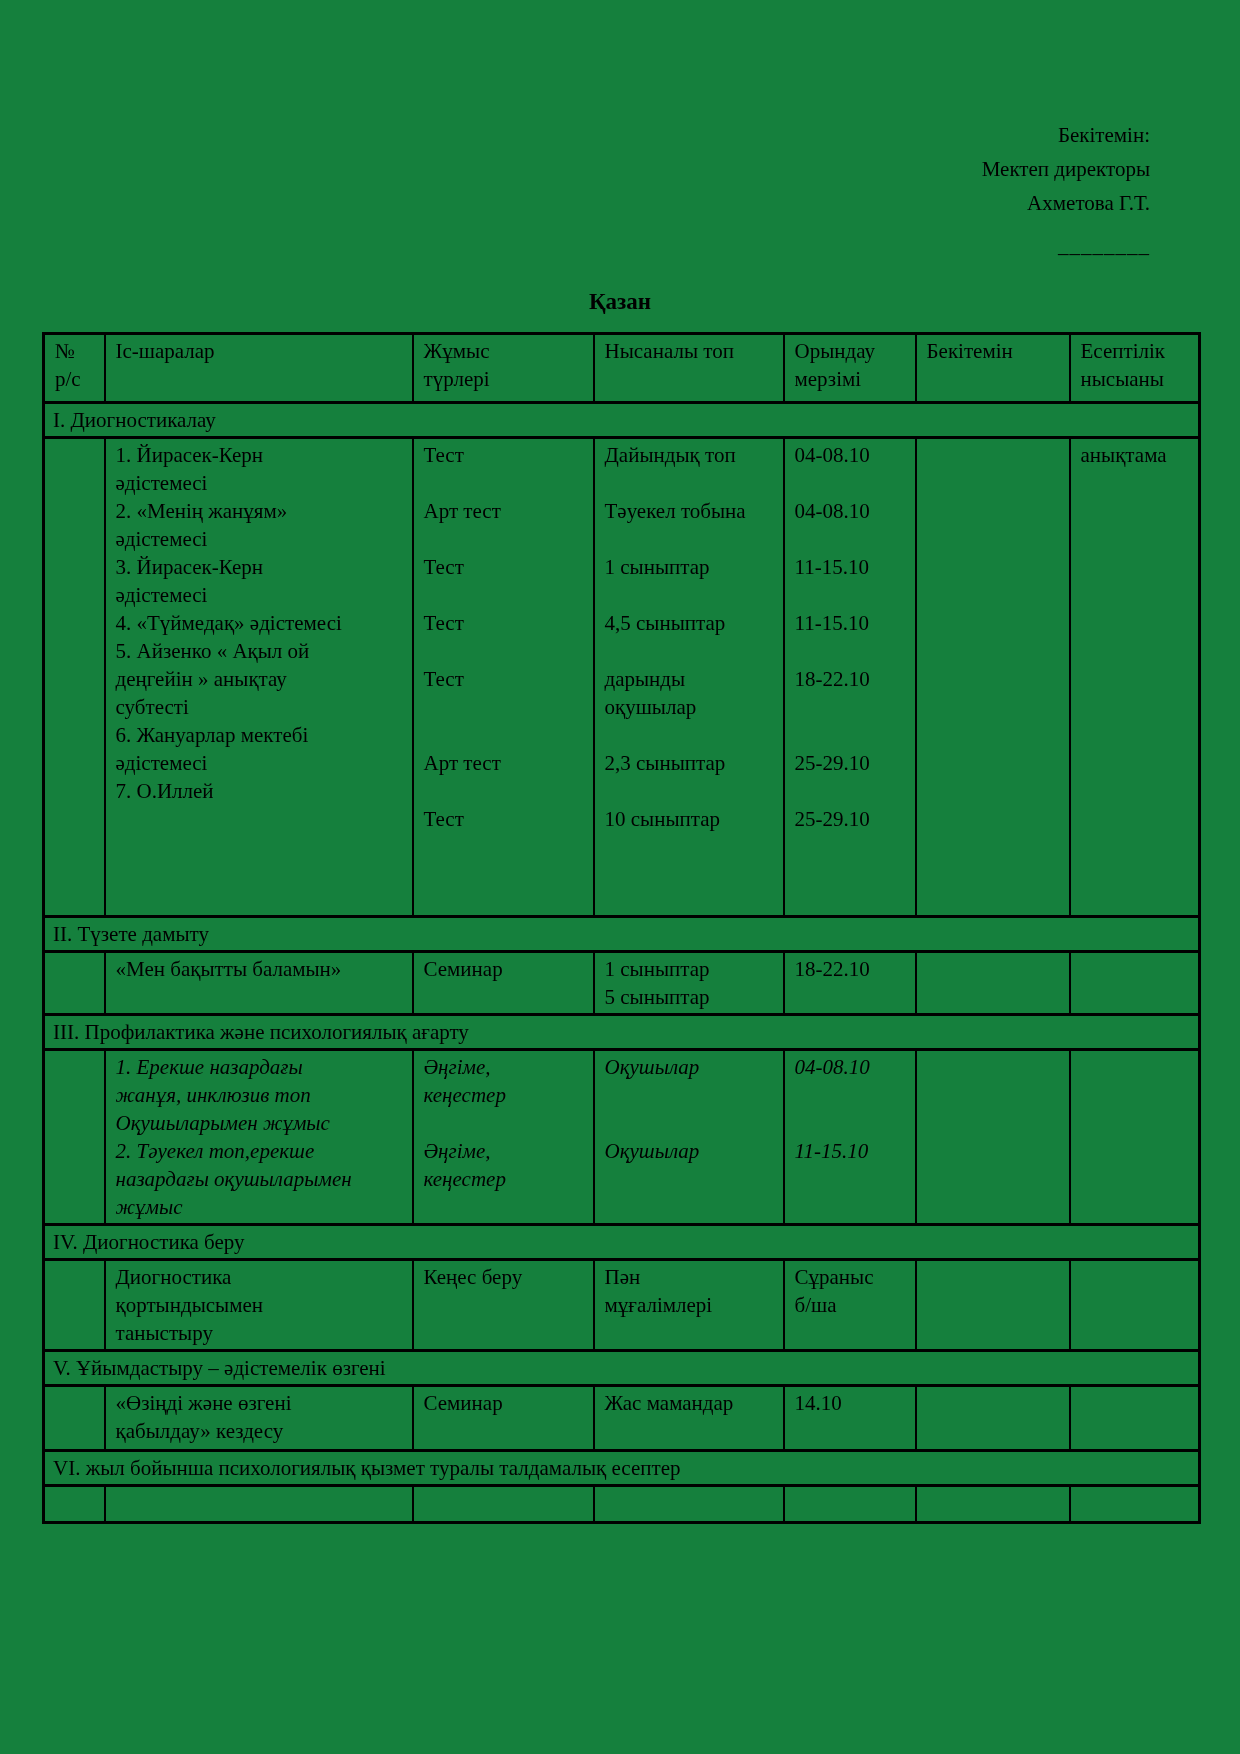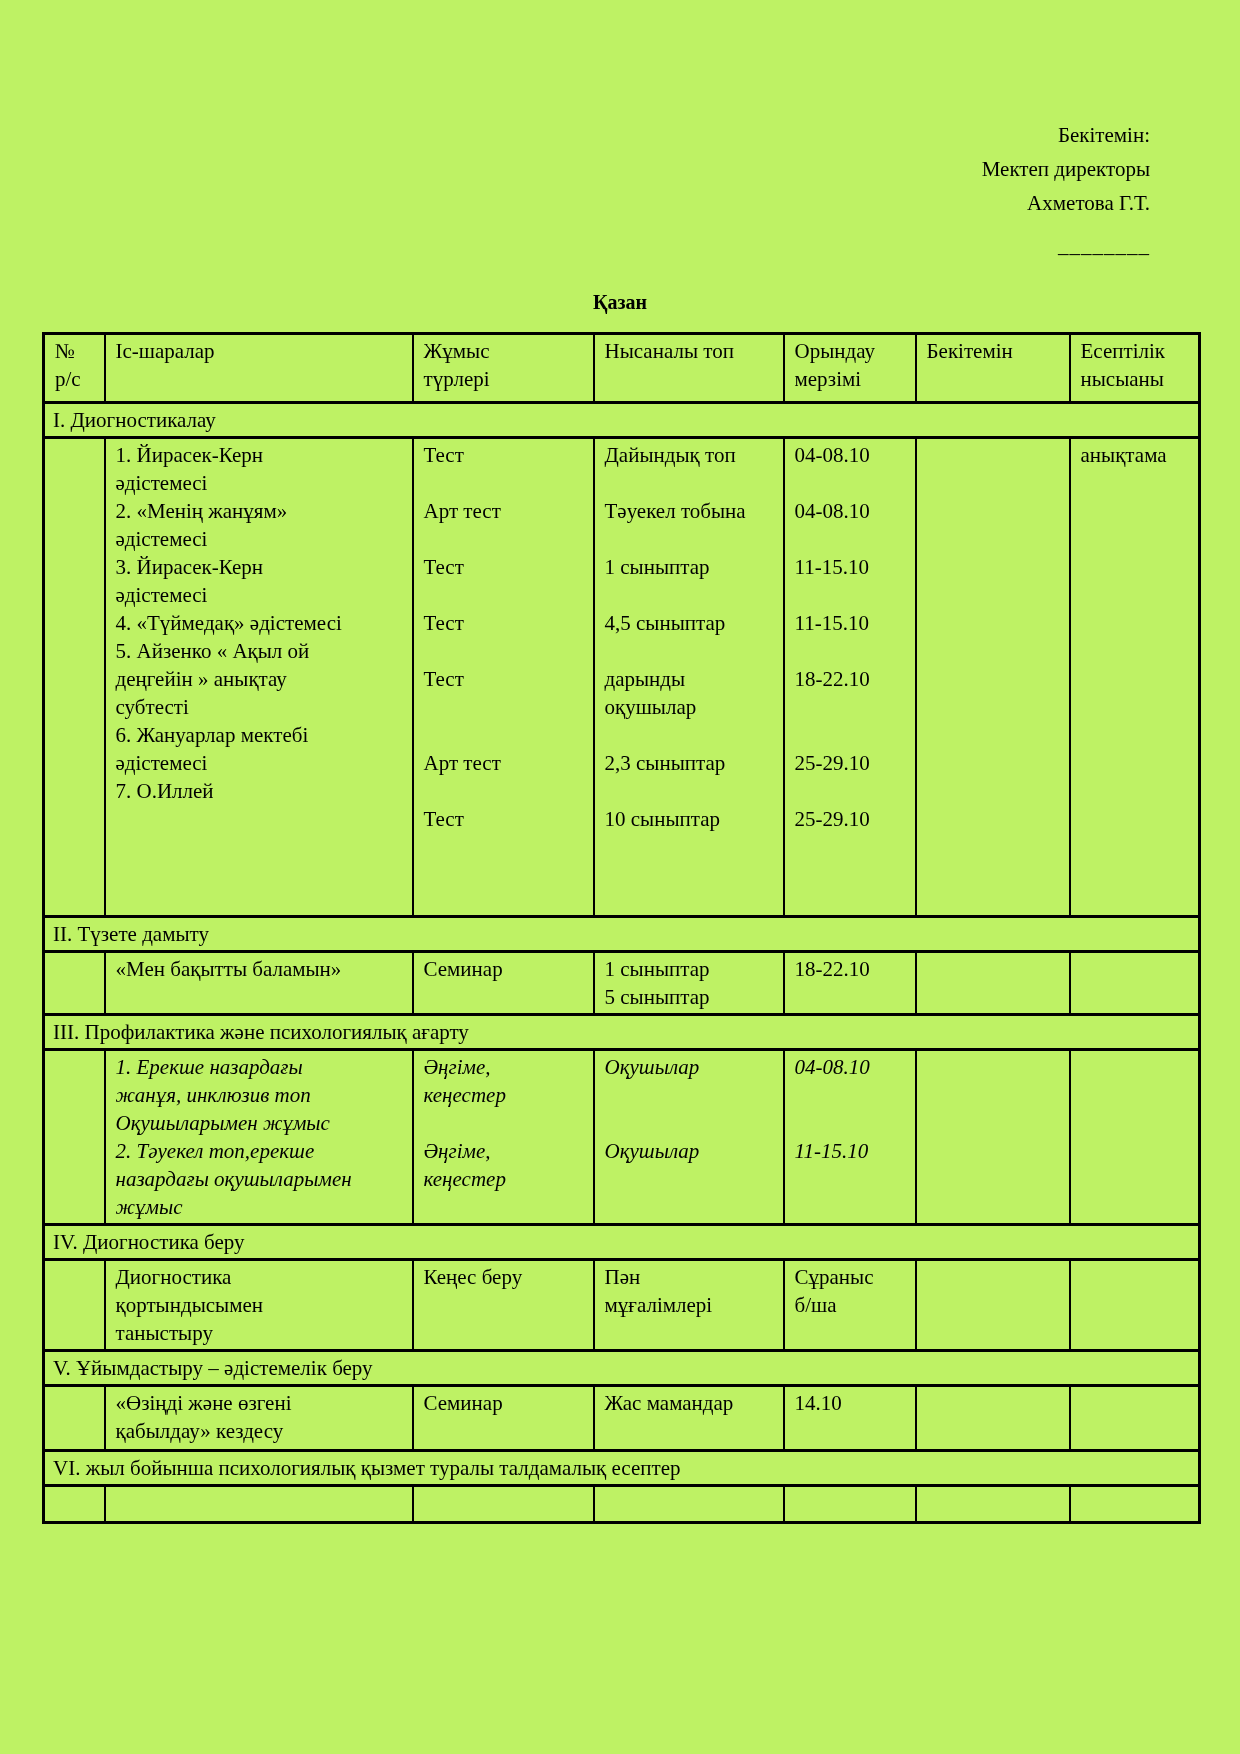--- a/index.html
+++ b/index.html
@@ -1,20 +1,20 @@
 <!DOCTYPE html>
 <html><head>
 <meta charset="utf-8">
 <style>
   html, body { margin: 0; padding: 0; background: #e8e8e8; }
   .page {
     width: 1240px;
     height: 1754px;
     margin: 0 auto;
-    background: #bef264;
+    background: #15803d;
     box-sizing: border-box;
     padding: 118px 42px 40px 42px;
     font-family: "Liberation Serif", "DejaVu Serif", serif;
     font-size: 21px;
     line-height: 28px;
     color: #000000;
     position: relative;
   }
   .approval {
     text-align: right;
@@ -22,21 +22,21 @@
     line-height: 34px;
   }
   .approval .sig {
     margin-top: 8px;
     letter-spacing: 1px;
     font-style: italic;
   }
   .doc-title {
     text-align: center;
     font-weight: bold;
-    font-size: 20px;
+    font-size: 23px;
     margin-top: 26px;
     margin-bottom: 16px;
   }
   table.plan {
     border-collapse: collapse;
     width: 1156px;
     table-layout: fixed;
     border: 3px solid #000;
   }
   table.plan td {
@@ -217,21 +217,21 @@
       <td>Кеңес беру</td>
       <td>Пән
 мұғалімлері</td>
       <td>Сұраныс
 б/ша</td>
       <td></td>
       <td></td>
     </tr>
 
     <tr class="section">
-      <td colspan="7">V. Ұйымдастыру – әдістемелік беру</td>
+      <td colspan="7">V. Ұйымдастыру – әдістемелік өзгені</td>
     </tr>
     <tr class="r5">
       <td></td>
       <td>«Өзіңді және өзгені
 қабылдау» кездесу</td>
       <td>Семинар</td>
       <td>Жас мамандар</td>
       <td>14.10</td>
       <td></td>
       <td></td>

